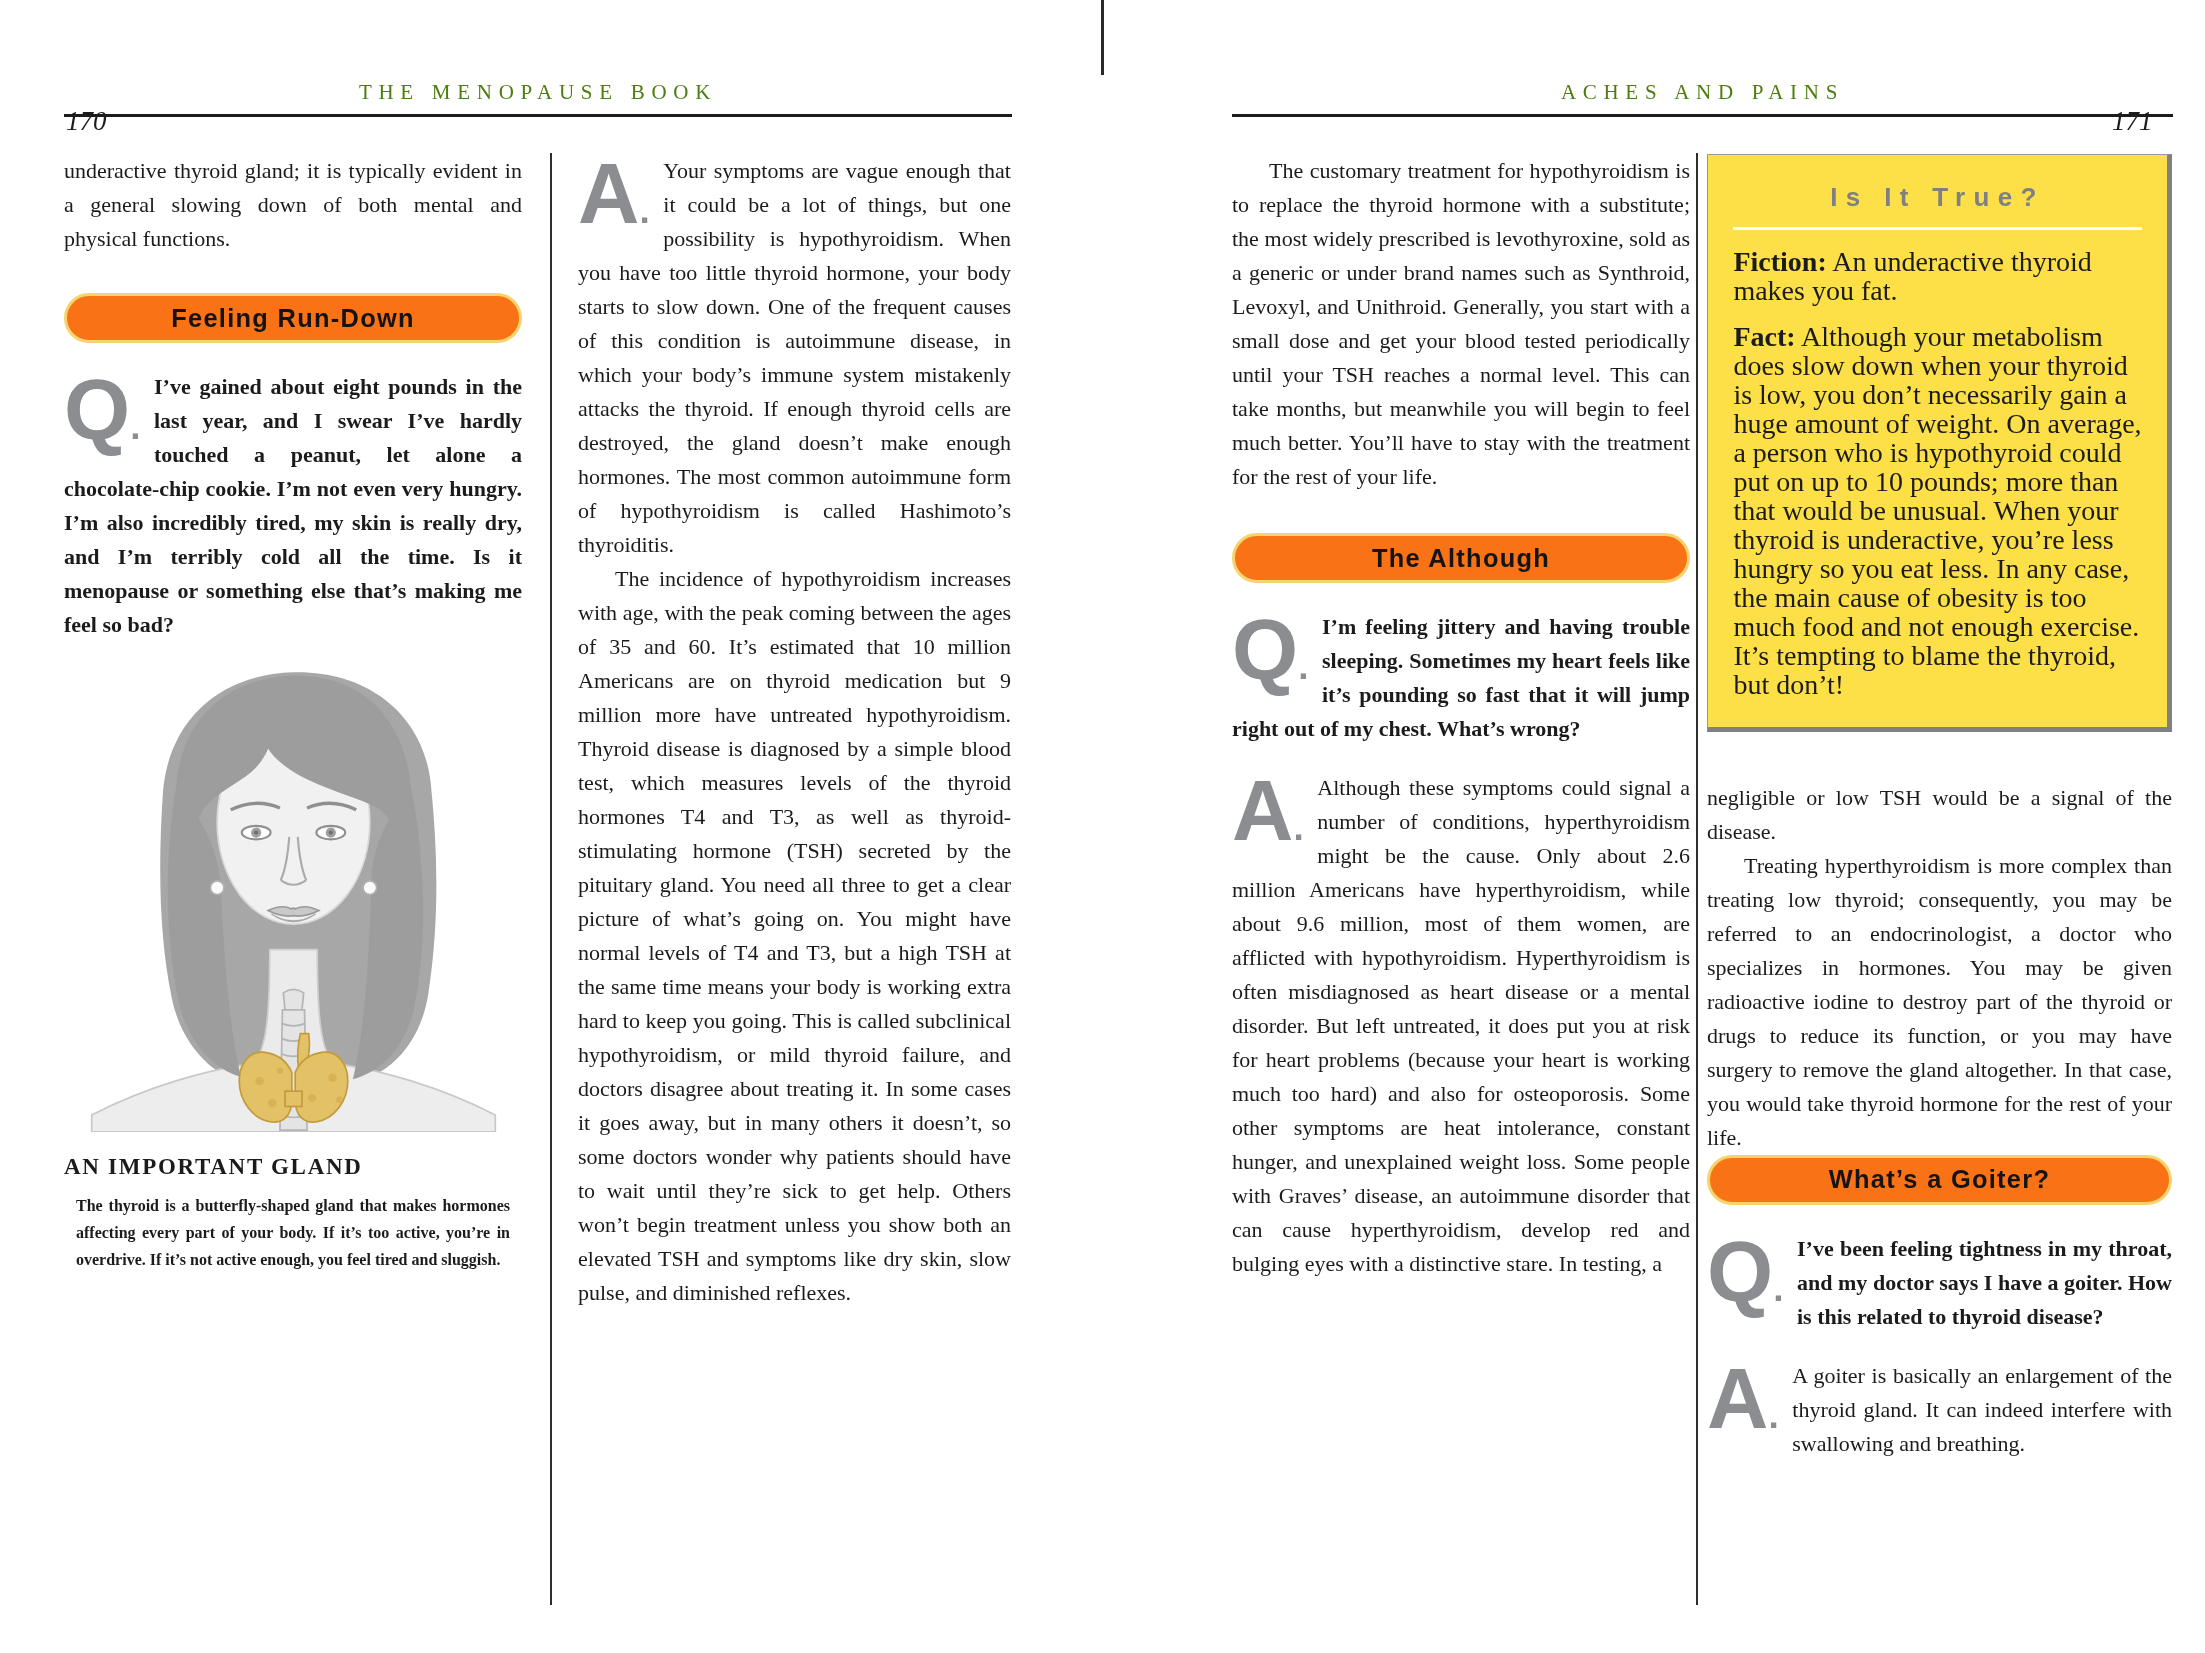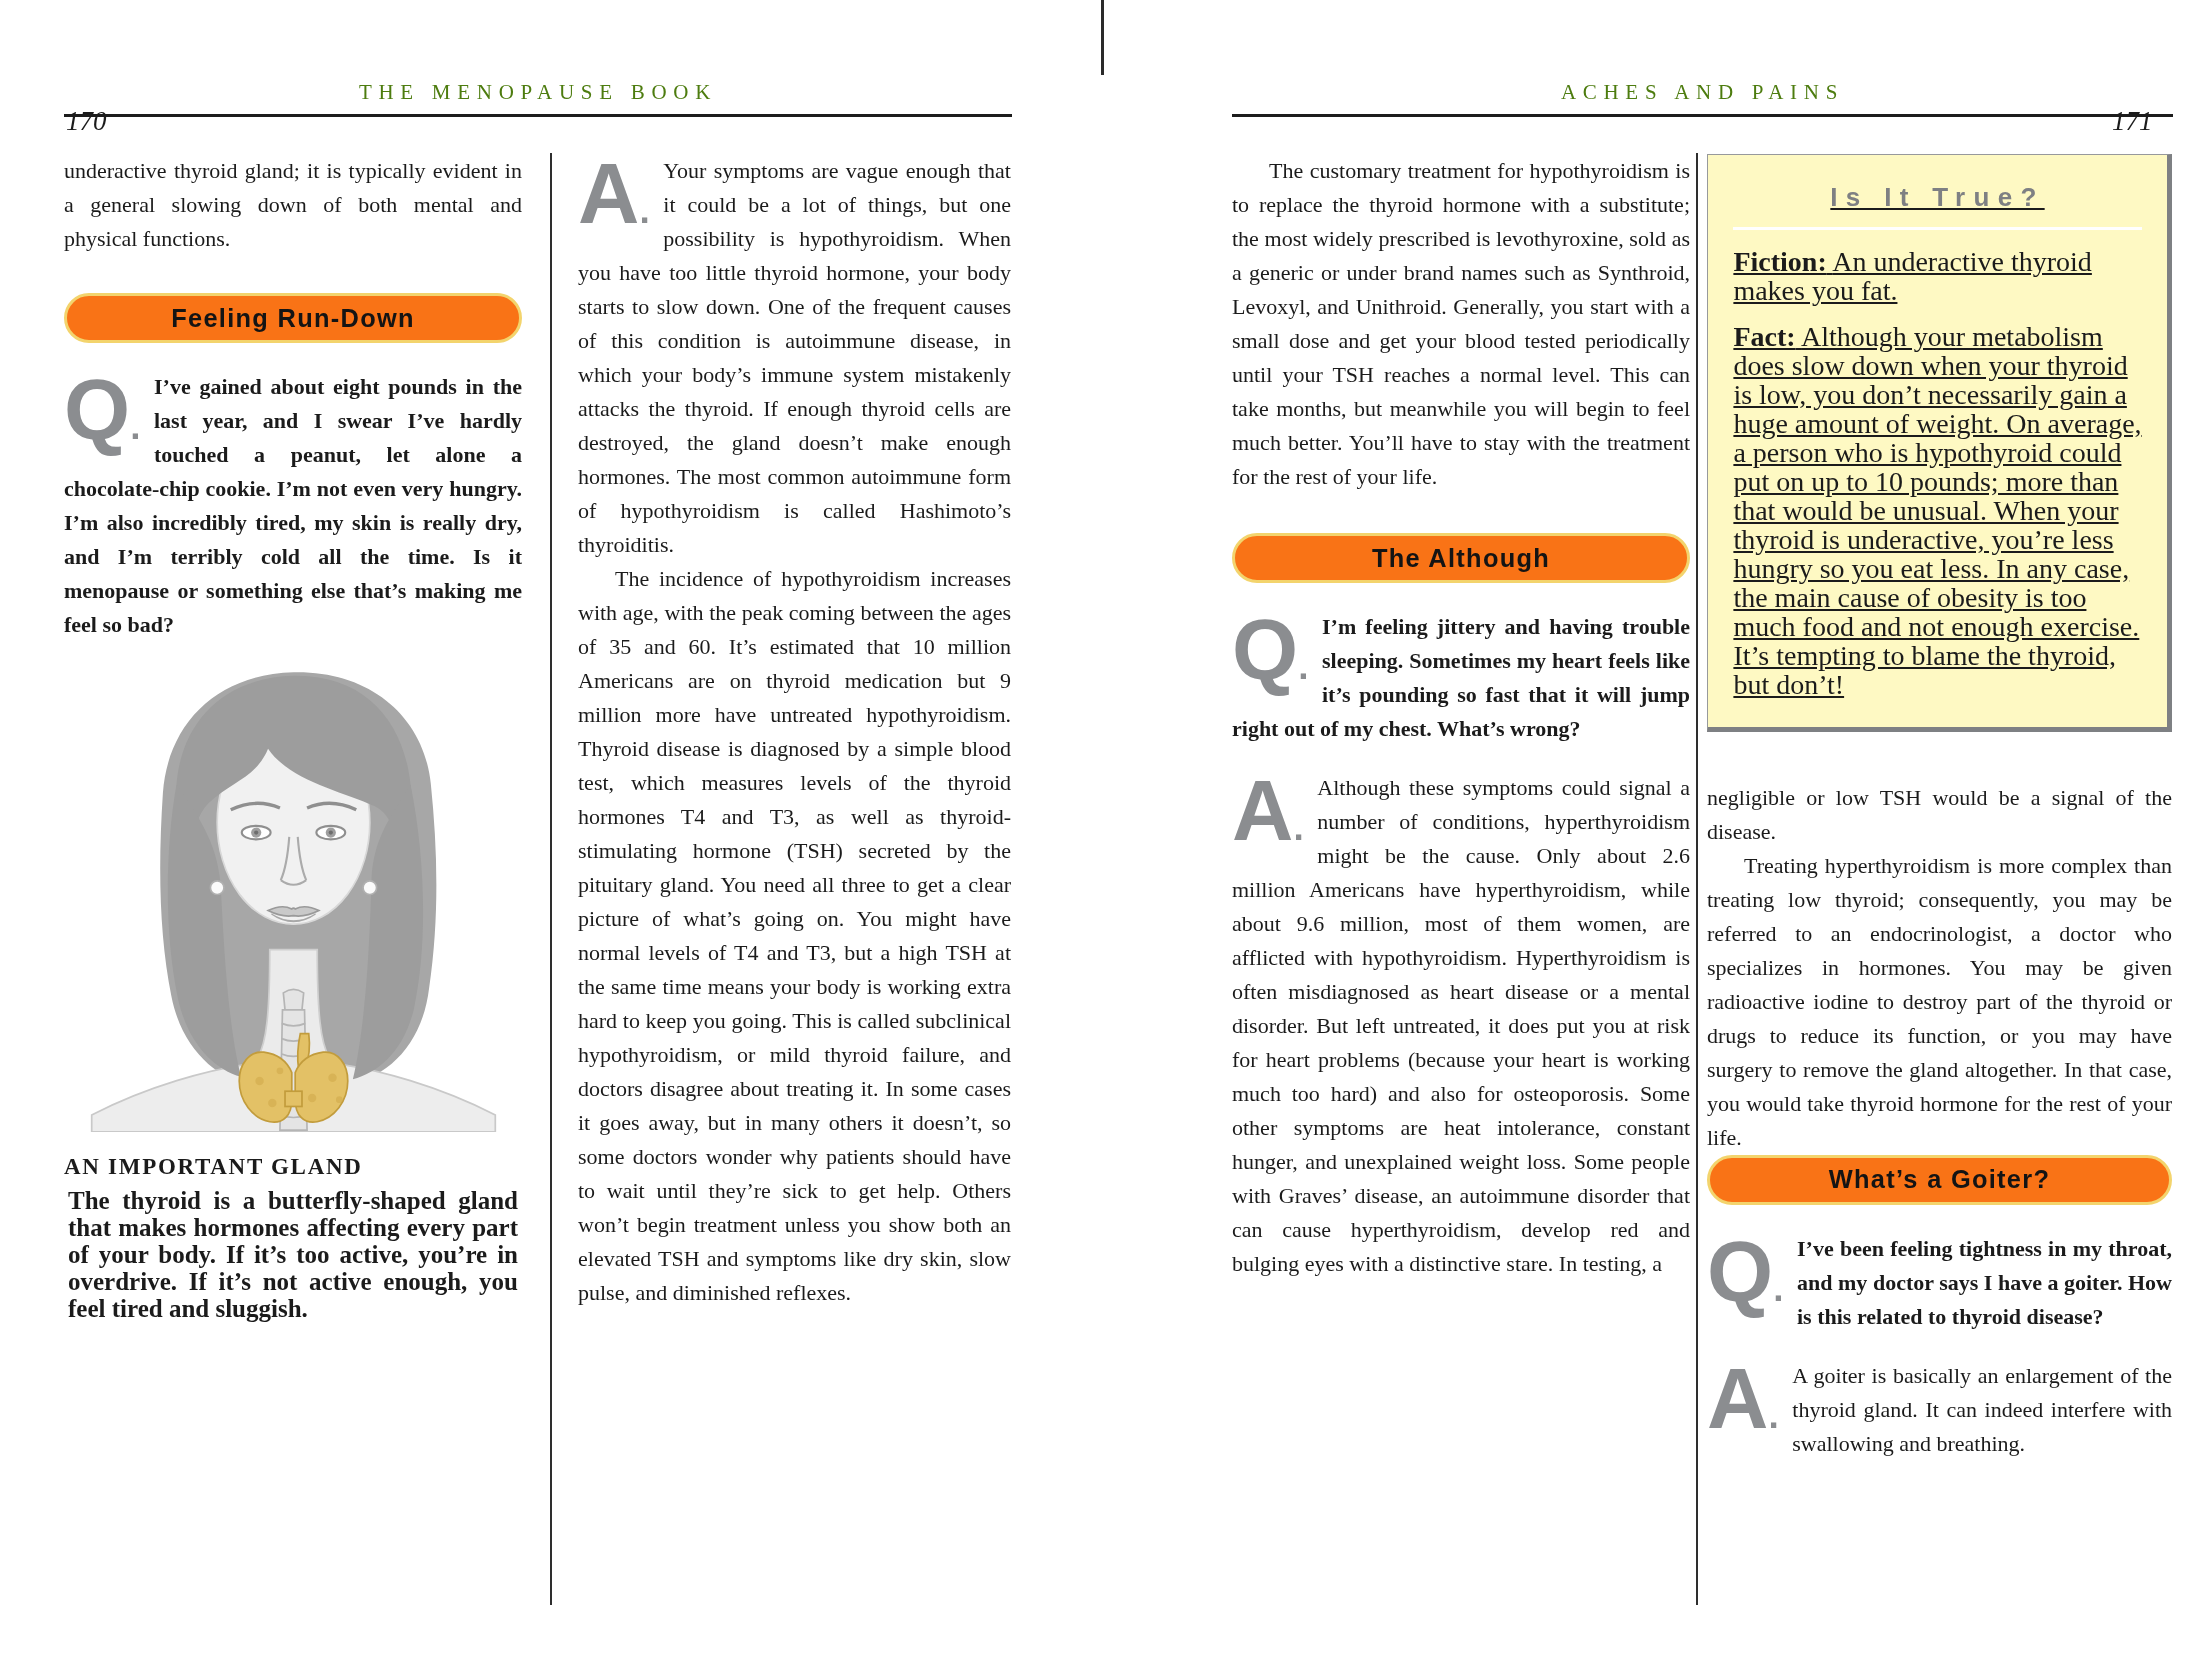--- a/index.html
+++ b/index.html
@@ -27,34 +27,34 @@
   .dc .dot{font-size:37px;}
   
   .pill{
     height:44px;border-radius:847px;background:#f97316;border:3.4px solid #f3d46d;
     display:flex;align-items:center;justify-content:center;
     font-family:"Liberation Sans",sans-serif;font-weight:bold;font-size:25.4px;
     letter-spacing:1.3px;color:#141414;
   }
   
   .sidebar{
-    background:#fef9c3;border:1.7px solid #97999c;
+    background:#fde047;border:1.7px solid #97999c;
     border-right:5.1px solid #7e8083;border-bottom:5.1px solid #7e8083;
-    padding:24px 25.4px 10.2px 25.4px;box-sizing:border-box;min-height:543px;text-decoration:underline;
+    padding:24px 25.4px 10.2px 25.4px;box-sizing:border-box;min-height:543px;
   }
   .sidebar-title{
     margin:3.4px 0 0 0;text-align:center;font-family:"Liberation Sans",sans-serif;
     font-weight:bold;font-size:26px;letter-spacing:0.32em;color:#7e8083;
   }
   .white-rule{height:3.4px;background:#ffffff;margin:13.6px 0 17px 0;}
   .sb-p{font-size:28px;line-height:29px;margin:0 0 17px 0;text-align:left;}
   
   .fig{display:block;margin:15.3px auto 0 auto;}
   .cap-title{font-weight:bold;font-size:23px;letter-spacing:1.7px;margin:22px 0 6.8px 0;}
-  .cap-body{font-weight:bold;font-size:25px;line-height:27px;text-align:justify;margin:4px;}
+  .cap-body{font-weight:bold;font-size:16px;line-height:27px;text-align:justify;margin:12px;}
   
   .col{position:absolute;top:154px;}
 </style>
 </head>
 <body>
 
 <div class="abs page-num" style="left:66px;top:73px;">170</div>
 <div class="abs running-head" style="left:64px;top:80px;width:948px;">THE MENOPAUSE BOOK</div>
 <div class="abs head-rule" style="left:64px;top:114px;width:948px;"></div>
 

